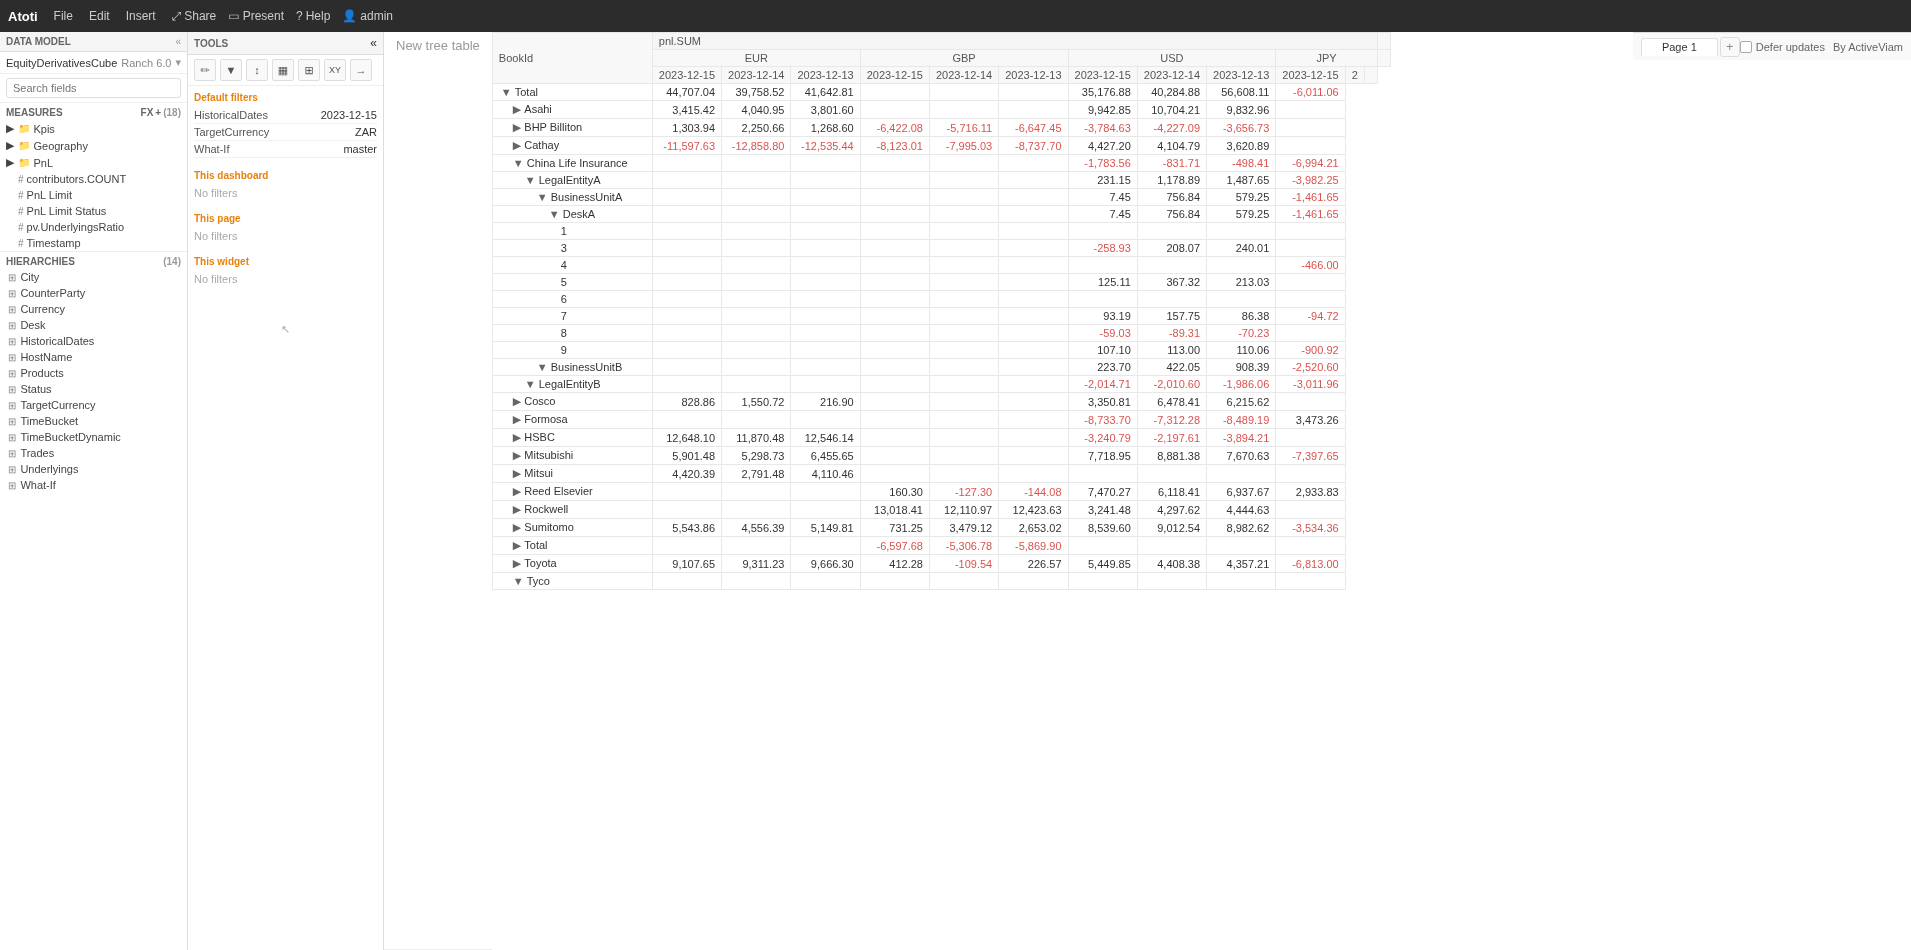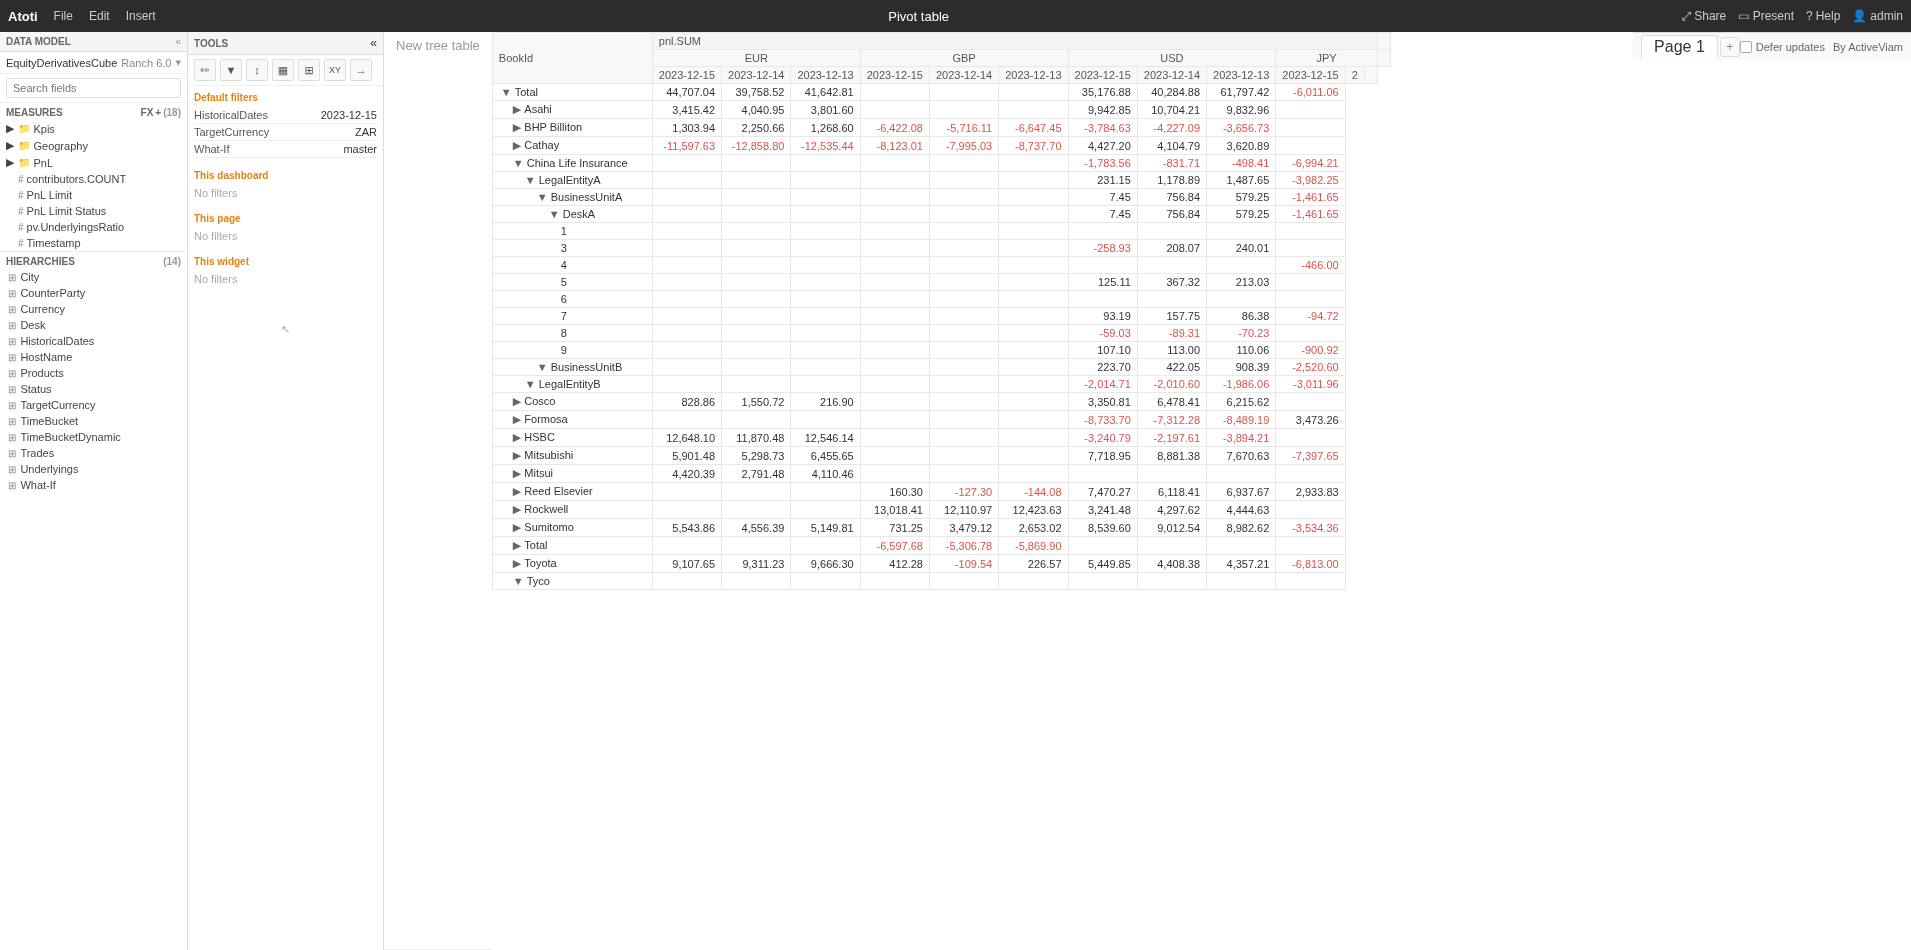--- a/index.html
+++ b/index.html
@@ -65,21 +65,21 @@
     .pivot-table td.row-label.indent2 { padding-left: 28px; }
     .pivot-table td.row-label.indent3 { padding-left: 40px; }
     .pivot-table td.row-label.indent4 { padding-left: 52px; }
     .pivot-table td.row-label.indent5 { padding-left: 64px; }
     .pivot-table td.negative { color: #d9534f; }
     .pivot-table td.positive { color: #333; }
     .currency-header { font-weight: 600; color: #333; }
     
     
     .bottom-bar { display: flex; align-items: center; padding: 2px 8px; border-top: 1px solid #ddd; background: #f9f9f9; height: 28px; }
-    .page-tab { padding: 2px 12px; border: 1px solid #ddd; border-bottom: none; background: #fff; border-radius: 3px 3px 0 0; font-size: 16px; cursor: pointer; margin-right: 2px; }
+    .page-tab { padding: 2px 20px; border: 1px solid #ddd; border-bottom: none; background: #fff; border-radius: 3px 3px 0 0; font-size: 11px; cursor: pointer; margin-right: 2px; }
     .page-tab.active { background: #fff; border-bottom: 1px solid #fff; color: #333; }
     .add-tab { width: 20px; height: 20px; border: 1px solid #ddd; border-radius: 3px; cursor: pointer; display: flex; align-items: center; justify-content: center; color: #888; }
     .bottom-right { margin-left: auto; display: flex; align-items: center; gap: 8px; font-size: 11px; color: #666; }
     .defer-btn { display: flex; align-items: center; gap: 4px; cursor: pointer; }
     .defer-checkbox { width: 12px; height: 12px; border: 1px solid #aaa; border-radius: 2px; background: #fff; }
     
     
     ::-webkit-scrollbar { width: 6px; height: 6px; }
     ::-webkit-scrollbar-track { background: #f1f1f1; }
     ::-webkit-scrollbar-thumb { background: #ccc; border-radius: 3px; }
@@ -88,21 +88,20 @@
     .sub-header { background: #fafafa; }
   </style>
 </head>
 <body>
 
 <div class="top-bar">
   <span class="logo">Atoti</span>
   <span class="menu-item">File</span>
   <span class="menu-item">Edit</span>
   <span class="menu-item">Insert</span>
-  <div class="title">Pivot table</div>
   <div class="actions">
     <span>⤢ <span>Share</span></span>
     <span>▭ <span>Present</span></span>
     <span>? <span>Help</span></span>
     <span>👤 <span>admin</span></span>
   </div>
 </div>
 
 <div class="main-layout">
 
@@ -316,21 +315,21 @@
         <tr>
               <td class="row-label indent0" style="padding-left: 8px;"><span style="cursor:pointer;color:#666;margin-right:3px;">▼</span>Total</td>
               <td class="positive">44,707.04</td>
               <td class="positive">39,758.52</td>
               <td class="positive">41,642.81</td>
               <td class="positive"></td>
               <td class="positive"></td>
               <td class="positive"></td>
               <td class="positive">35,176.88</td>
               <td class="positive">40,284.88</td>
-              <td class="positive">61,797.42</td>
+              <td class="positive">56,608.11</td>
               <td class="negative">-6,011.06</td>
             </tr>
             <tr>
               <td class="row-label indent1" style="padding-left: 20px;"><span style="cursor:pointer;color:#666;margin-right:3px;">▶</span>Asahi</td>
               <td class="positive">3,415.42</td>
               <td class="positive">4,040.95</td>
               <td class="positive">3,801.60</td>
               <td class="positive"></td>
               <td class="positive"></td>
               <td class="positive"></td>

